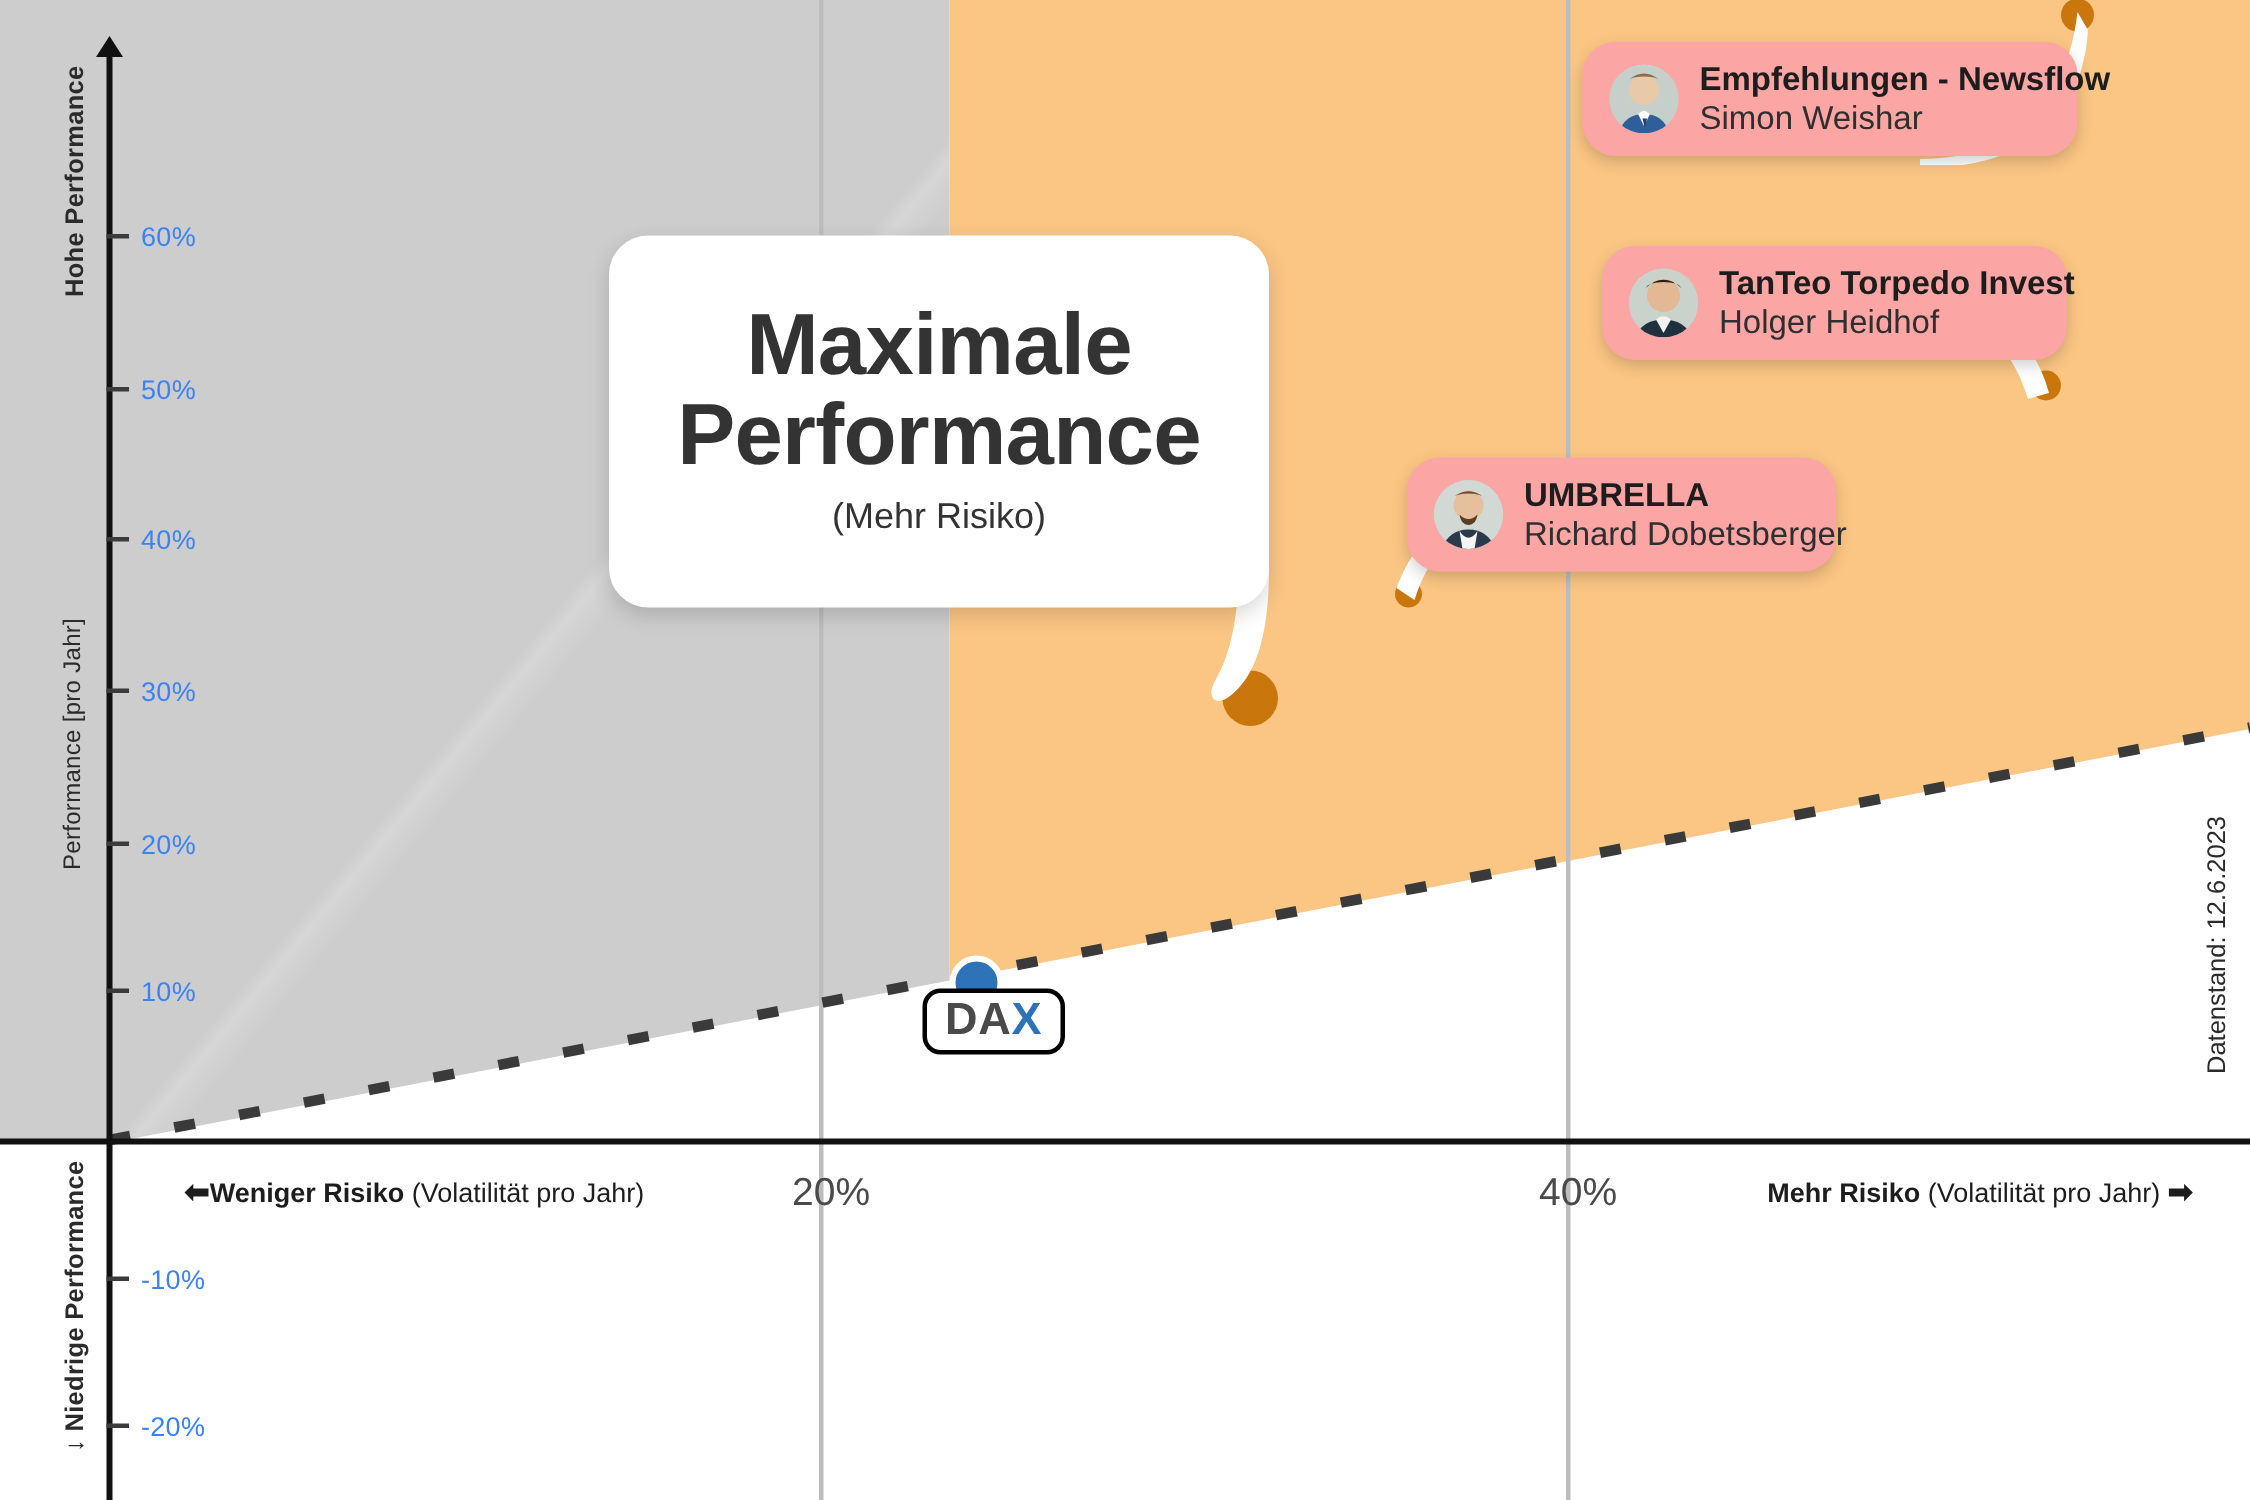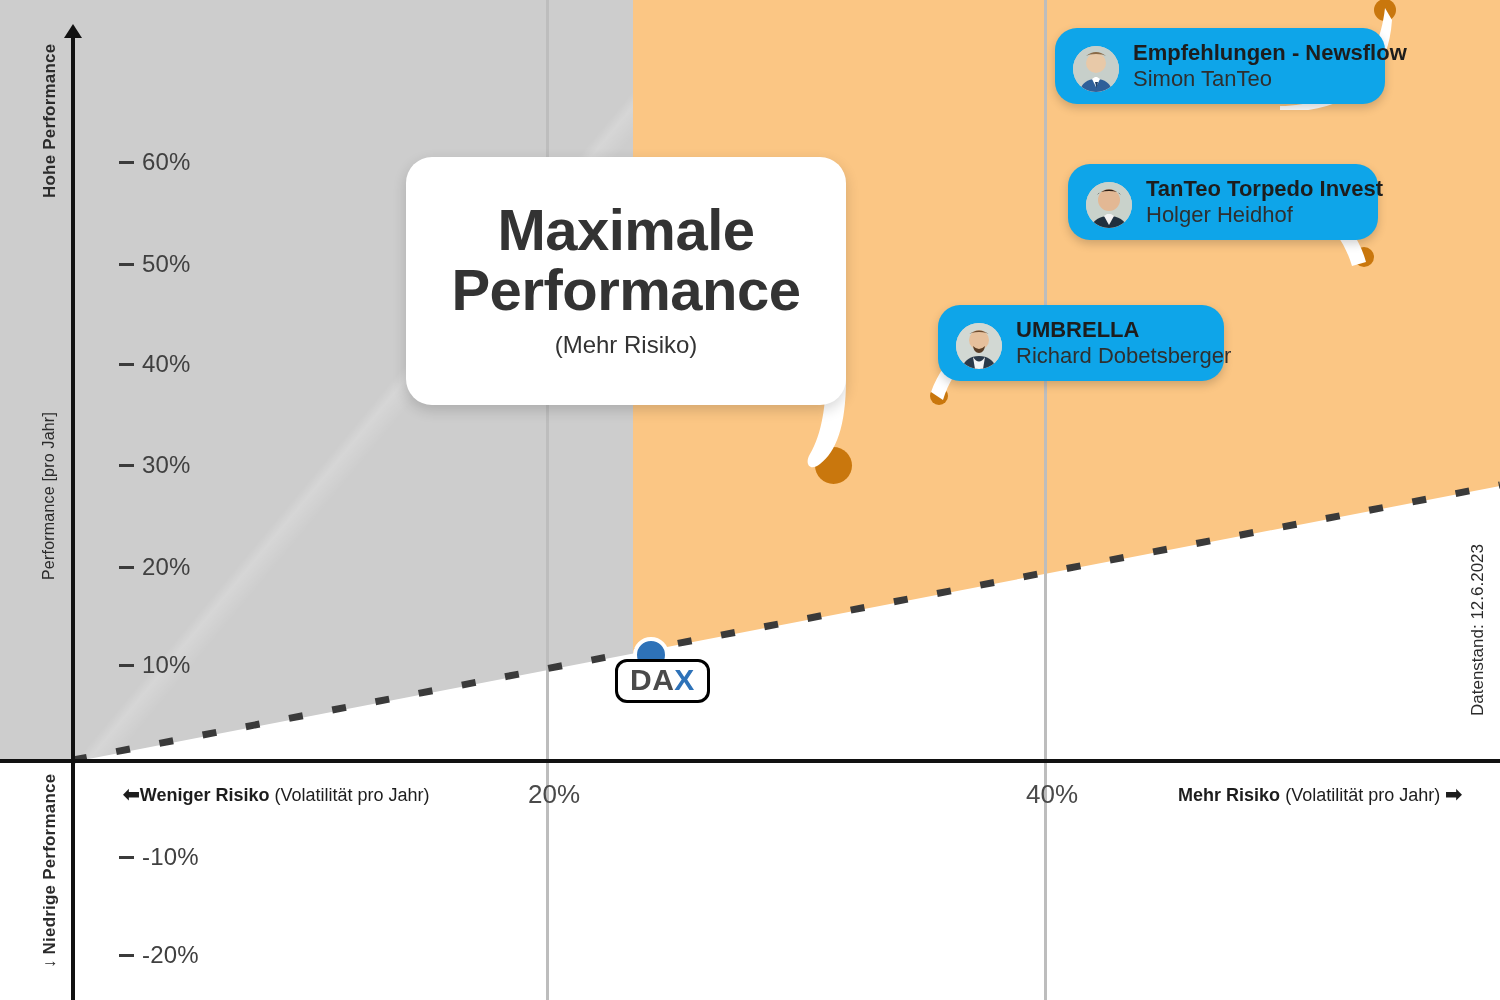--- a/index.html
+++ b/index.html
@@ -89,25 +89,24 @@
     left: 0; top: 0;
     width: 1500px; height: 1000px;
     z-index: 5;
     pointer-events: none;
   }
 
   
   .ytick {
     position: absolute;
     z-index: 7;
-    color: #404040;
-    font-size: 24px;
+    color: #3b82f6;
+    font-size: 18px;
     letter-spacing: .2px;
     white-space: nowrap;
-    padding-left: 48px;
   }
   .ytick .dash {
     display: inline-block;
     width: 15px; height: 3px;
     background: #3b3b3b;
     vertical-align: middle;
     margin-right: 8px;
     margin-bottom: 3px;
   }
   .xtick {
@@ -161,26 +160,26 @@
   .dot {
     position: absolute;
     border-radius: 50%;
     background: #c9770d;
     z-index: 8;
   }
 
   
   .bubble {
     position: absolute;
-    background: #0ea5e9;
+    background: #fca5a5;
     border-radius: 22px;
     box-shadow: 0 4px 10px rgba(0,0,0,.18);
     z-index: 10;
     display: flex;
-    align-items: flex-end;
+    align-items: center;
     padding: 12px 18px;
     gap: 14px;
   }
   .bubble .avatar {
     width: 46px; height: 46px;
     border-radius: 50%;
     flex: 0 0 46px;
     overflow: hidden;
     background: #cfd6d2;
     position: relative;
@@ -337,21 +336,21 @@
         <rect width="46" height="46" fill="#c7cfca"></rect>
         <circle cx="23" cy="17" r="10" fill="#e8c9a8"></circle>
         <path d="M 13 10 q 10 -8 20 0 q -3 -2 -10 -2 q -7 0 -10 2 Z" fill="#8a6a47"></path>
         <path d="M 6 46 q 4 -13 17 -13 q 13 0 17 13 Z" fill="#2f5f99"></path>
         <path d="M 19 33 l 4 8 l 4 -8 l -3 -2 h -2 Z" fill="#ffffff"></path>
         <path d="M 22 36 l 1.5 6 l 1.5 -6 Z" fill="#1d3d66"></path>
       </svg>
     </div>
     <div class="txt">
       <div class="line1">Empfehlungen - Newsflow</div>
-      <div class="line2">Simon TanTeo</div>
+      <div class="line2">Simon Weishar</div>
     </div>
   </div>
 
   <div class="bubble" style="left:1068px; top:164px; width:310px;">
     <div class="avatar">
       <svg width="46" height="46" viewBox="0 0 46 46">
         <rect width="46" height="46" fill="#c9d2cb"></rect>
         <circle cx="23" cy="18" r="11" fill="#e3b894"></circle>
         <path d="M 11 13 q 12 -11 24 0 q -2 -4 -12 -4 q -10 0 -12 4 Z" fill="#2b1d14"></path>
         <path d="M 4 46 q 5 -12 19 -12 q 14 0 19 12 Z" fill="#20303f"></path>

